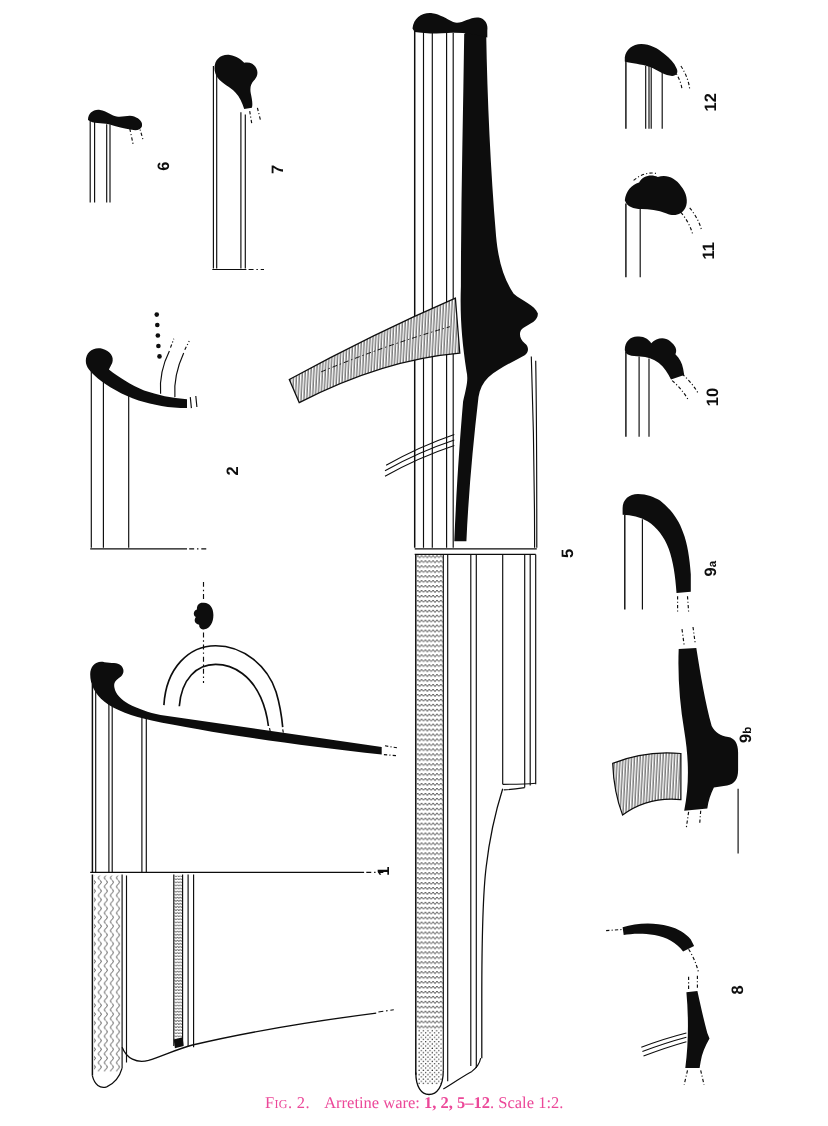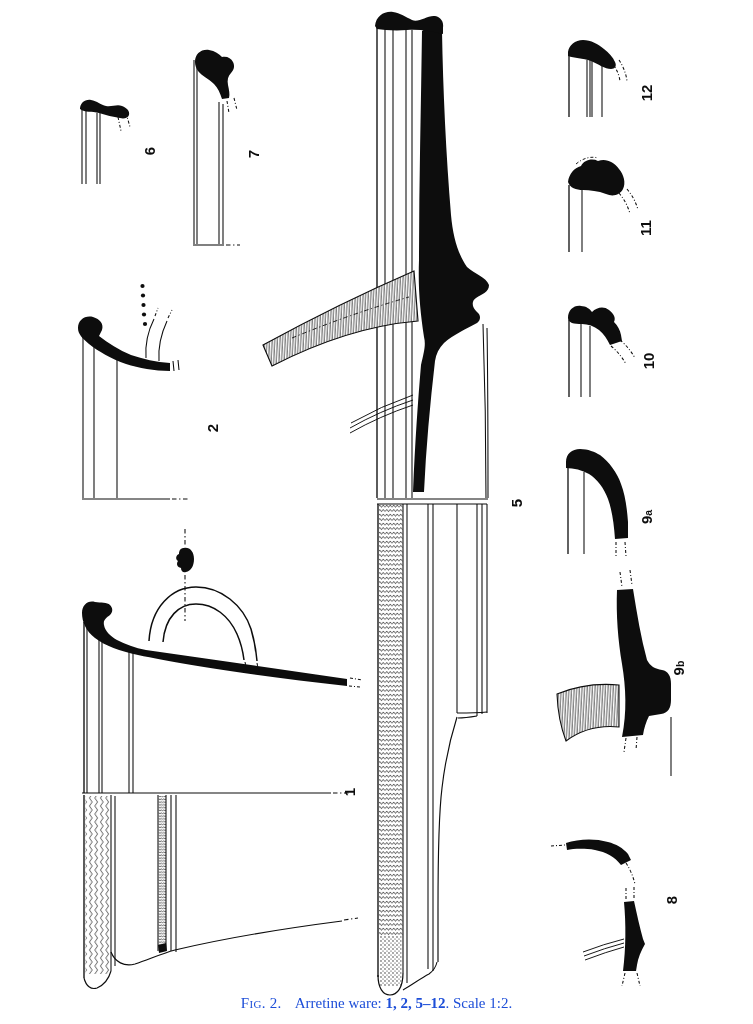--- a/index.html
+++ b/index.html
@@ -11,21 +11,21 @@
   .lbl{
     position:absolute;
     transform:translate(-50%,-50%) rotate(-90deg);
     font-family:"Liberation Sans","DejaVu Sans",sans-serif;
     font-weight:700;font-size:15px;color:#0d0d0d;
     white-space:nowrap;line-height:1;
   }
   .lbl .sfx{font-size:10.5px;font-weight:700;}
   .caption{
     position:absolute;top:995px;left:50%;transform:translateX(-50%);
-    font-size:15px;color:#1d4ed8;white-space:nowrap;
+    font-size:15px;color:#ec4899;white-space:nowrap;
   }
   .caption .figno{font-variant:small-caps;margin-right:13px;letter-spacing:0.3px;}
   .caption b{font-weight:700;}
   .dd{stroke-dasharray:4.5 2.6 1.3 2.6;}
   .dd2{stroke-dasharray:3 2 1 2;}
 </style>
 </head>
 <body>
 
 <div class="page">

